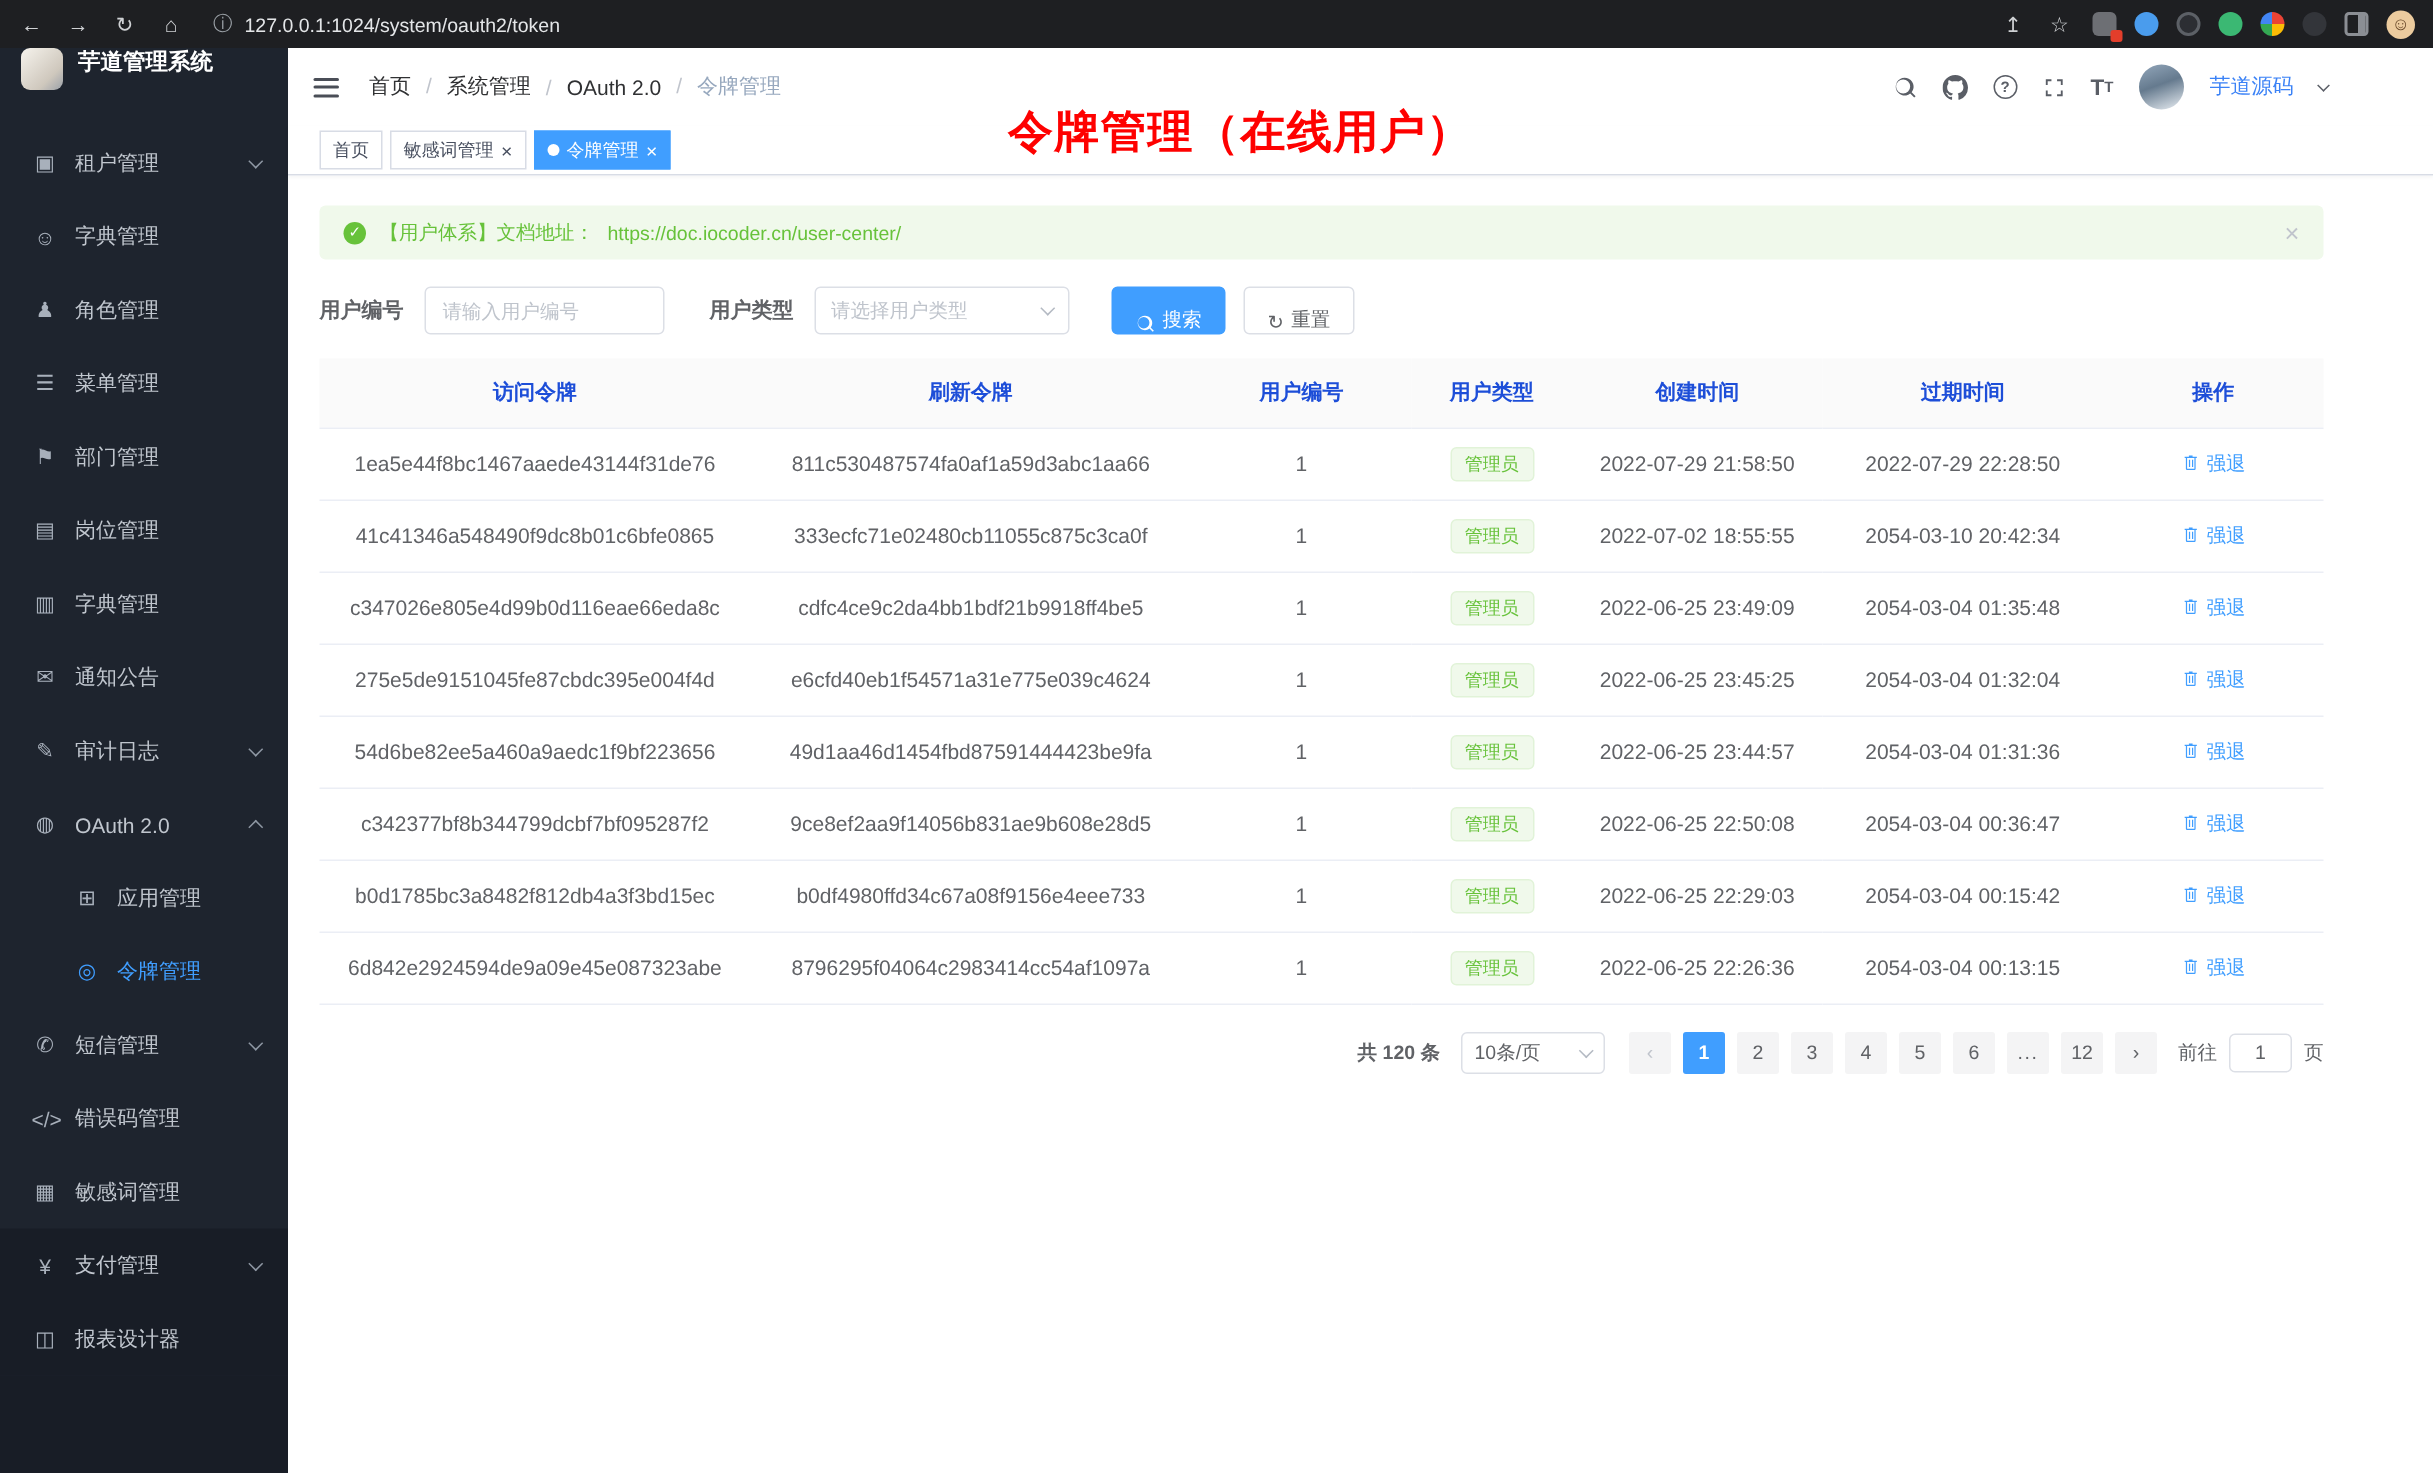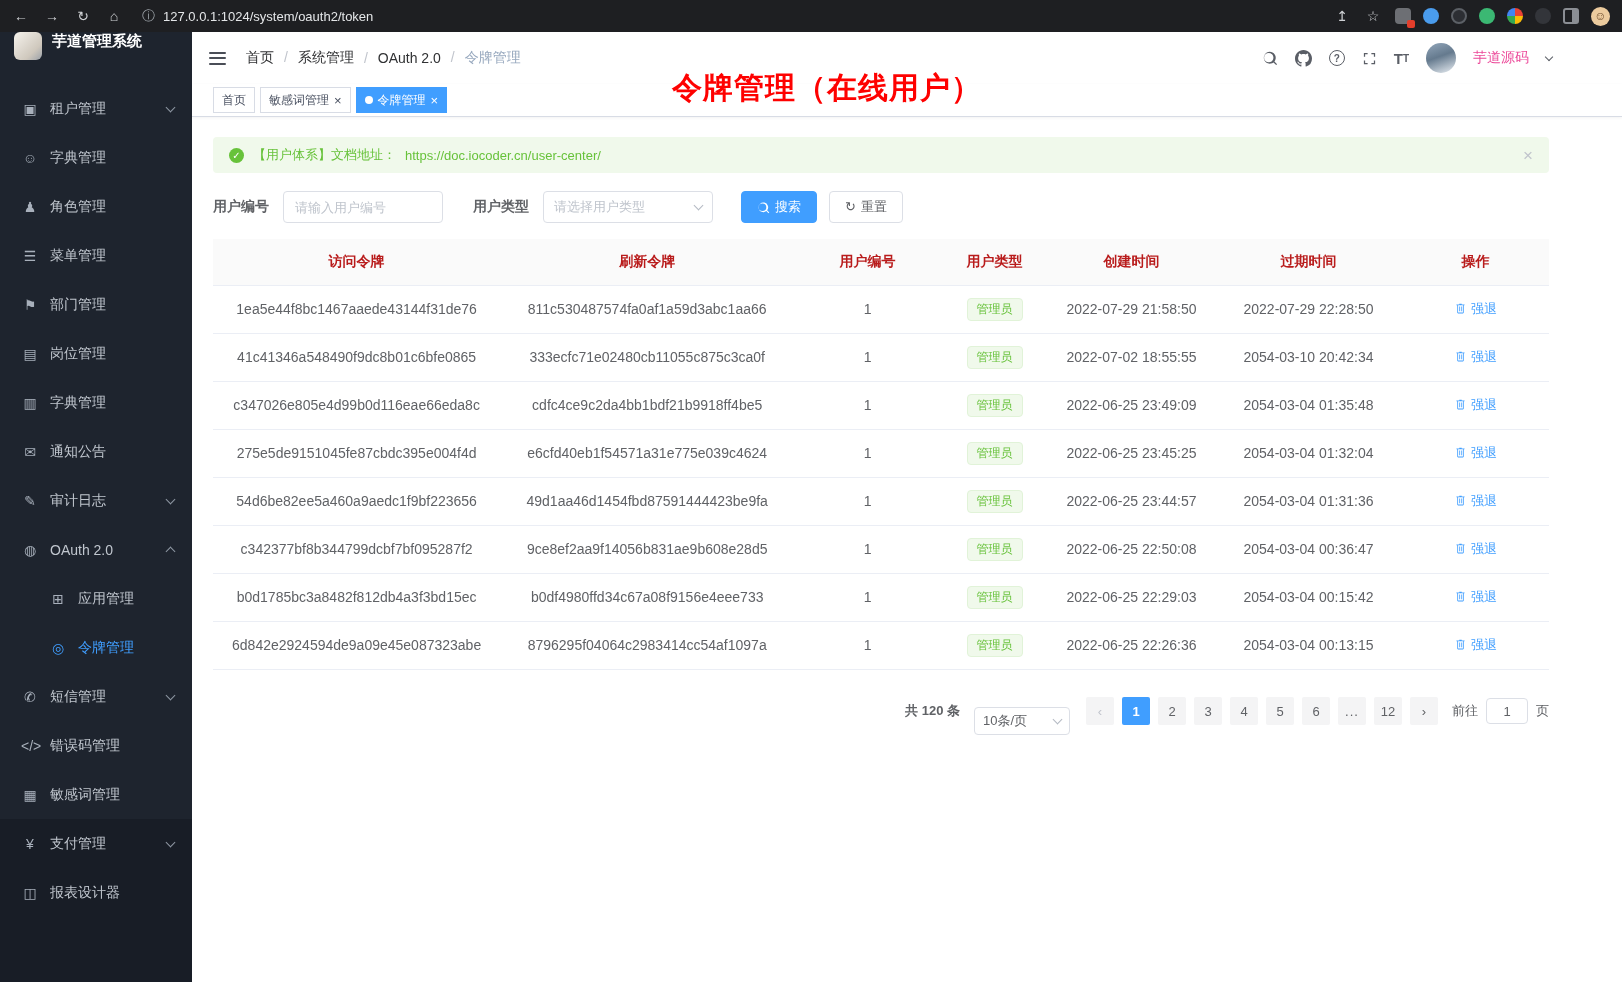--- a/index.html
+++ b/index.html
@@ -68,21 +68,21 @@
   .crumb + .crumb::before{ content:"/"; margin:0 10px; color:#c0c4cc; }
   .crumb.current{ color:#97a8be; cursor:default; }
   .top-right{ margin-left:auto; display:flex; align-items:center; gap:17px; color:#5a5e66; }
   .ticon{ cursor:pointer; display:flex; align-items:center; }
   .qmark{ width:16px; height:16px; border:1.5px solid #5a5e66; border-radius:50%;
           font-size:10px; font-weight:700; justify-content:center; }
   .tsize{ font-size:15px; font-weight:700; }
   .tsize small{ font-size:10px; }
   .tavatar{ width:30px; height:30px; border-radius:50%;
             background:linear-gradient(160deg,#93a7bb 0%,#657a8e 45%,#e9eef3 100%); cursor:pointer; }
-  .uname{ font-size:14px; color:#ec4899; cursor:pointer; }
+  .uname{ font-size:14px; color:#3b82f6; cursor:pointer; }
 
   .tabsbar{ height:33px; flex-shrink:0; border-bottom:1px solid #d8dce5;
             box-shadow:0 1px 3px rgba(0,0,0,.05); display:flex; align-items:center;
             gap:5px; padding:0 70px 0 21px; }
   .tab{ height:26px; border:1px solid #d8dce5; background:#fff; color:#495060;
         font-size:12px; padding:0 8px; display:inline-flex; align-items:center; gap:5px; cursor:pointer; }
   .tab.active{ background:var(--accent); border-color:var(--accent); color:#fff; }
   .tdot{ width:8px; height:8px; border-radius:50%; background:#fff; }
   .tclose{ font-size:13px; line-height:1; cursor:pointer; }
 
@@ -98,43 +98,43 @@
 
   .filters{ display:flex; align-items:center; margin:18px 0 16px; font-size:14px; }
   .flabel{ font-weight:700; color:#606266; margin-right:14px; white-space:nowrap; }
   .finput{ width:160px; height:32px; border:1px solid #dcdfe6; border-radius:4px;
            padding:0 11px; font-size:13px; color:#606266; font-family:inherit; margin-right:30px; }
   .finput::placeholder{ color:#bfc4cc; }
   .fselect{ width:170px; height:32px; border:1px solid #dcdfe6; border-radius:4px;
             display:inline-flex; align-items:center; justify-content:space-between;
             padding:0 10px; font-size:13px; color:#bfc4cc; cursor:pointer; }
   .btn{ height:32px; border-radius:4px; border:1px solid #dcdfe6; background:#fff; color:#606266;
-        font-size:13px; font-family:Liberation Serif, serif; display:inline-flex; align-items:center;
+        font-size:13px; font-family:Liberation Sans, sans-serif; display:inline-flex; align-items:flex-end;
         gap:5px; padding:0 15px; cursor:pointer; }
   .btn.primary{ background:var(--accent); border-color:var(--accent); color:#fff;
                 margin-left:28px; margin-right:12px; }
   .ricon{ font-size:13px; }
 
   table.tokens{ width:100%; border-collapse:collapse; table-layout:fixed;
                 font-size:14px; color:#606266; }
-  .tokens th{ background:#fafafa; height:46px; font-weight:700; color:#b91c1c;
+  .tokens th{ background:#fafafa; height:46px; font-weight:700; color:#1d4ed8;
               border-bottom:1px solid #ebeef5; text-align:center; }
   .tokens td{ height:48px; text-align:center; border-bottom:1px solid #ebeef5;
               overflow:hidden; white-space:nowrap; text-overflow:ellipsis; }
   .tag{ display:inline-block; background:#f0f9eb; border:1px solid #e1f3d8; color:var(--success);
         border-radius:4px; font-size:12px; padding:2px 9px; }
   .kick{ color:var(--accent); font-size:13px; display:inline-flex; align-items:center;
          gap:4px; cursor:pointer; }
 
   .pagination{ display:flex; align-items:center; justify-content:flex-end; gap:8px;
                margin-top:18px; font-size:13px; color:#606266; }
   .ptotal{ margin-right:6px;font-weight:bold; }
   .psize{ width:96px; height:28px; border:1px solid #dcdfe6; border-radius:4px;
           display:inline-flex; align-items:center; justify-content:space-between;
-          padding:0 8px; color:#606266; cursor:pointer; margin-right:8px;margin-top:19px; }
+          padding:0 8px; color:#606266; cursor:pointer; margin-right:8px; }
   .pbtn{ min-width:28px; height:28px; background:#f4f4f5; border:none; border-radius:2px;
          font-size:13px; color:#606266; font-family:inherit; cursor:pointer; padding:0 6px; }
   .pbtn.active{ background:var(--accent); color:#fff; font-weight:700; }
   .pbtn.prev{ color:#c0c4cc; }
   .pbtn.ell{ letter-spacing:1px; }
   .pgoto{ margin-left:6px; }
   .pinput{ width:42px; height:26px; border:1px solid #dcdfe6; border-radius:4px;
            text-align:center; font-size:13px; color:#606266; font-family:inherit; }
 
   .annotation{ position:absolute; left:672px; top:68px; color:#fe0100; font-size:30px;

